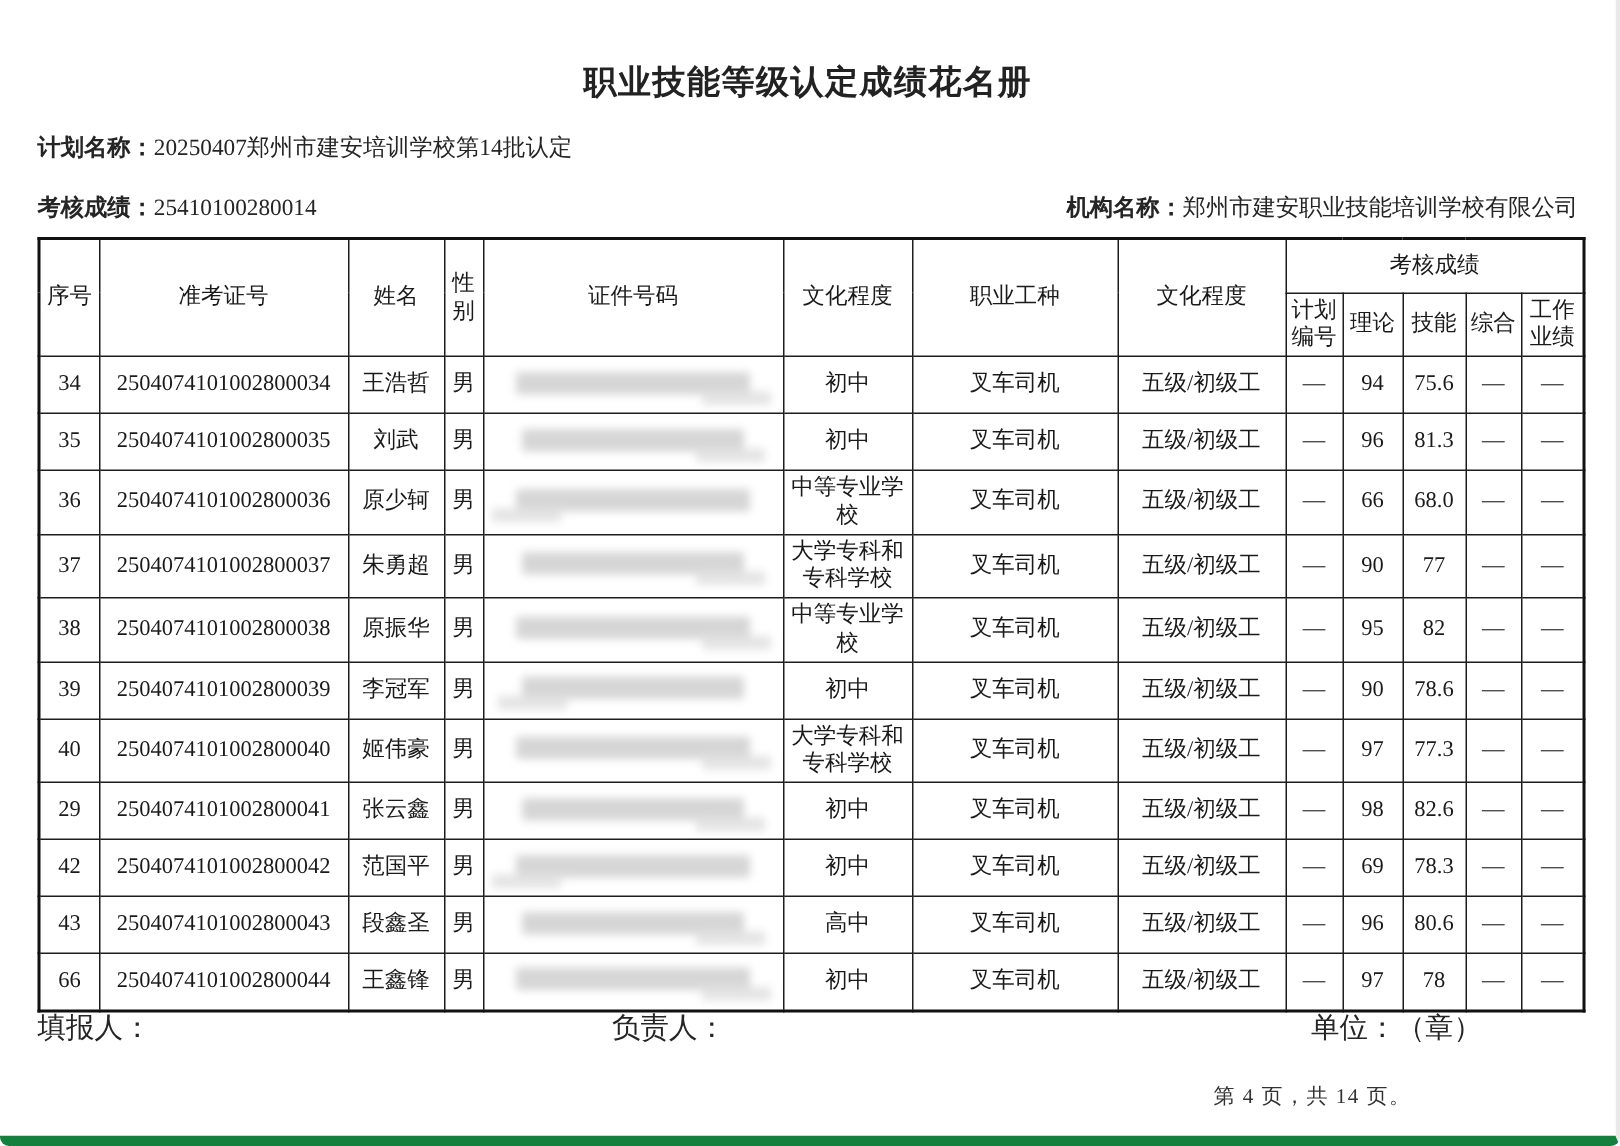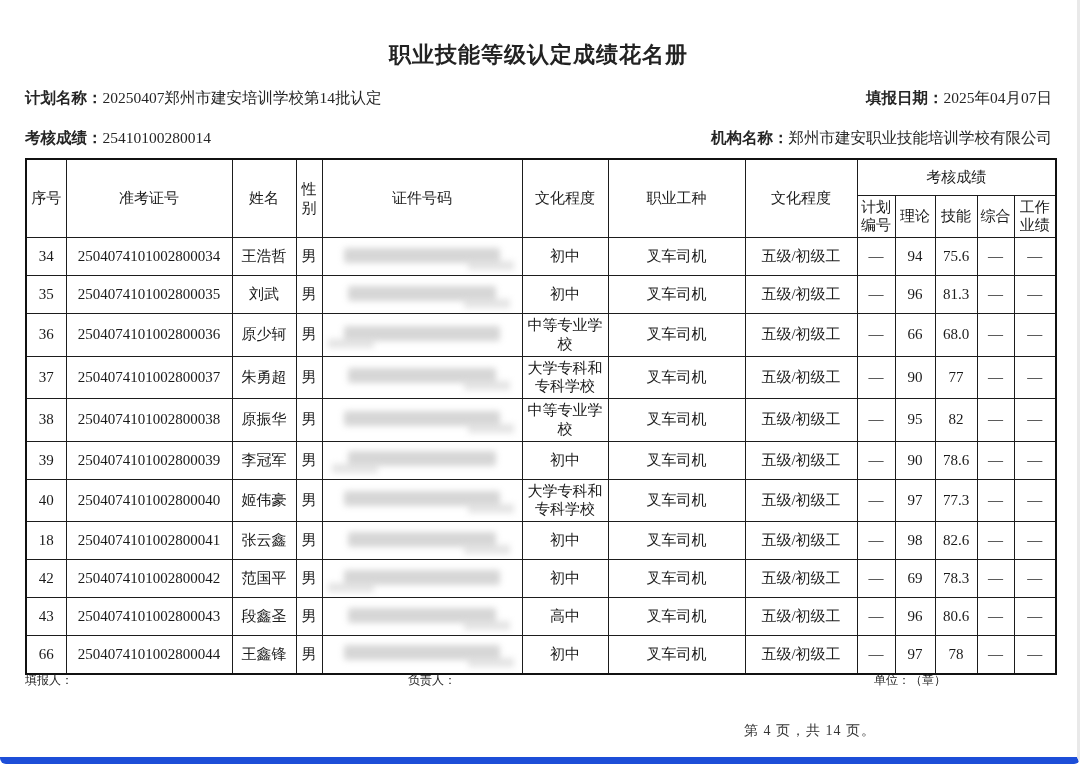--- a/index.html
+++ b/index.html
@@ -5,21 +5,21 @@
   * { margin: 0; padding: 0; box-sizing: border-box; }
   html, body { background: #ffffff; }
   body { font-family: "Liberation Serif", "DejaVu Serif", serif; color: #1c1c1c; }
 
   .page {
     position: relative;
     width: 1080px;
     height: 764px;
     background: #ffffff;
     border-right: 3px solid #e9e9e9;
-    border-bottom: 7px solid #1d4ed8;
+    border-bottom: 7px solid #15803d;
     border-radius: 0 0 6px 6px;
     overflow: hidden;
     text-decoration: underline;
   }
 
   .doc-title {
     position: absolute;
     top: 40px;
     left: 0;
     width: 100%;
@@ -102,48 +102,47 @@
   }
   tr:nth-child(odd)  .blur-bar { width: 156px; }
   tr:nth-child(3n)   .blur-bar::after { right: auto; left: -16px; }
 
   .sign-row {
     position: absolute;
     top: 672px;
     left: 25px;
     right: 25px;
     height: 22px;
-    font-size: 12px;
+    font-size: 19px;
     color: #252525;
   }
   .sign-item { position: absolute; white-space: nowrap; }
   .sign-item.filler  { left: 0; }
   .sign-item.manager { left: 383px; }
   .sign-item.unit    { left: 805px; margin-left: 44px; }
 
   .page-note {
     position: absolute;
     top: 722px;
-    left: 744px;
+    left: 809px;
     font-size: 14px;
     color: #333;
     letter-spacing: 1px;
     white-space: nowrap;
   }
 </style>
 </head>
 <body>
 
 <div class="page">
 
   <div class="doc-title">职业技能等级认定成绩花名册</div>
 
   <div class="meta-row r1">
     <span class="meta-pair"><span class="meta-label">计划名称：</span><span>20250407郑州市建安培训学校第14批认定</span></span>
-    <span class="meta-pair"><span class="meta-label">填报日期：</span><span>2025年04月07日</span></span>
   </div>
 
   <div class="meta-row r2">
     <span class="meta-pair"><span class="meta-label">考核成绩：</span><span>25410100280014</span></span>
     <span class="meta-pair"><span class="meta-label">机构名称：</span><span>郑州市建安职业技能培训学校有限公司</span></span>
   </div>
 
   <table class="roster">
     <colgroup>
       <col class="c-seq">
@@ -294,21 +293,21 @@
           <td>大学专科和专科学校</td>
           <td>叉车司机</td>
           <td>五级/初级工</td>
           <td>—</td>
           <td>97</td>
           <td>77.3</td>
           <td>—</td>
           <td>—</td>
         </tr>
         <tr>
-          <td>18</td>
+          <td>29</td>
           <td>2504074101002800041</td>
           <td>张云鑫</td>
           <td>男</td>
           <td>
             <div class="blur-bar"></div>
           </td>
           <td>初中</td>
           <td>叉车司机</td>
           <td>五级/初级工</td>
           <td>—</td>

